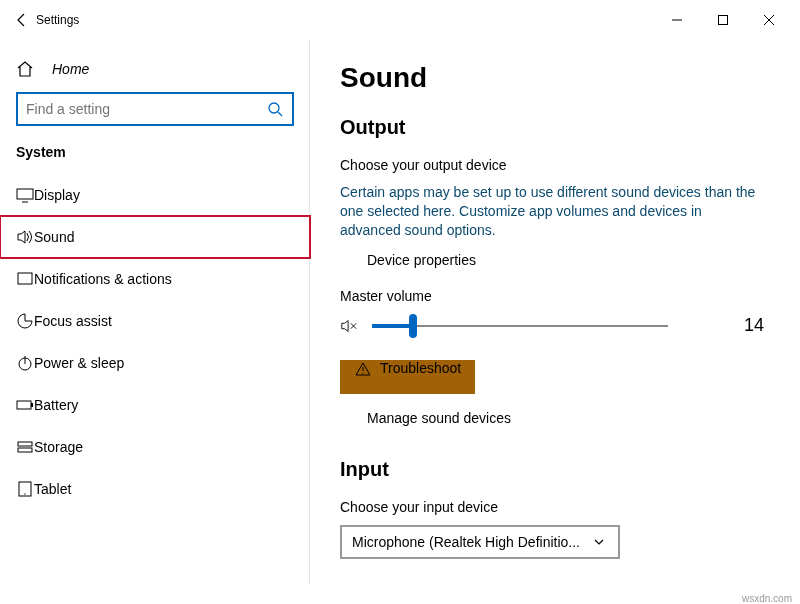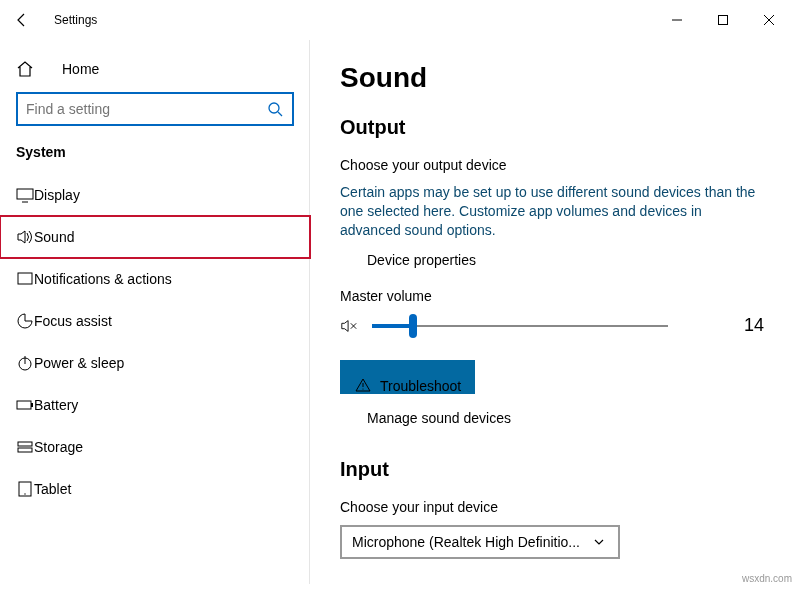--- a/index.html
+++ b/index.html
@@ -1,47 +1,47 @@
 <!DOCTYPE html>
 <html><head>
 <meta charset="utf-8">
 <style>
 * { box-sizing: border-box; margin: 0; padding: 0; font-family: "Segoe UI", -apple-system, sans-serif; }
 body { background: #fff; color: #000; font-size: 14px; width: 800px; height: 604px; overflow: hidden; position: relative; }
 .titlebar { display: flex; align-items: center; height: 40px; padding: 0 8px; }
 .back-btn { width: 28px; height: 28px; display: flex; align-items: center; justify-content: center; cursor: pointer; }
-.app-title { margin-left: 18px; font-size: 12px; }
+.app-title { font-size: 12px; }
 .win-controls { margin-left: auto; display: flex; gap: 0; }
 .win-btn { width: 46px; height: 32px; display: flex; align-items: center; justify-content: center; cursor: pointer; }
 .layout { display: flex; height: calc(100% - 40px); }
 .sidebar { width: 310px; padding: 12px 0 0 0; }
-.home-row { display: flex; align-items: center; padding: 8px 16px 14px 16px; gap: 28px; cursor: pointer; font-size: 14px; }
+.home-row { display: flex; align-items: center; padding: 8px 16px 14px 16px; gap: 18px; cursor: pointer; font-size: 14px; font-style: italic; }
 .searchbox { margin: 0 16px 18px 16px; border: 2px solid #0067c0; height: 34px; display: flex; align-items: center; padding: 0 8px; }
 .searchbox input { border: none; outline: none; flex: 1; font-size: 14px; background: transparent; }
 .category { font-weight: 600; padding: 0 16px 14px 16px; font-size: 14px; }
 .nav-item { display: flex; align-items: center; padding: 12px 16px; cursor: pointer; font-size: 14px; position: relative; }
 .nav-item.selected { outline: 2px solid #c4122f; outline-offset: -1px; }
 .sidebar-divider { position: absolute; right: 0; top: 0; bottom: 20px; width: 1px; background: #e5e5e5; }
 .main { flex: 1; padding: 22px 30px 0 30px; overflow-y: auto; position: relative; }
 h1 { font-weight: 600; font-size: 28px; margin-bottom: 22px; }
 h2 { font-weight: 600; font-size: 20px; margin-bottom: 18px; }
 .field-label { font-size: 14px; margin-bottom: 10px; }
 .select { border: 2px solid #999; height: 34px; width: 280px; display: flex; align-items: center; padding: 0 10px; cursor: pointer; justify-content: space-between; margin-bottom: 14px; }
 .select-text { overflow: hidden; text-overflow: ellipsis; white-space: nowrap; flex: 1; }
 .helptext { color: #0c4a6e; font-size: 14px; line-height: 1.35; margin-bottom: 12px; max-width: 420px; }
 .link { color: #000000; font-size: 14px; cursor: pointer; margin-bottom: 20px; display: inline-block; margin-left: 27px; }
 .slider-row { display: flex; align-items: center; gap: 14px; margin-bottom: 22px; }
 .slider-track { position: relative; width: 296px; height: 24px; display: flex; align-items: center; }
 .track-line { height: 2px; background: #888; width: 100%; position: relative; }
 .track-fill { position: absolute; height: 4px; background: #0067c0; top: -1px; left: 0; }
 .thumb { position: absolute; width: 8px; height: 24px; background: #0067c0; border-radius: 4px; top: -11px; }
 .vol-val { margin-left: auto; font-size: 18px; padding-right: 6px; }
-.btn { background: #0369a1; border: none; height: 34px; padding: 0 14px; display: inline-flex; align-items: flex-end; gap: 8px; cursor: pointer; font-size: 14px; margin-bottom: 16px; }
+.btn { background: #a16207; border: none; height: 34px; padding: 0 14px; display: inline-flex; align-items: flex-start; gap: 8px; cursor: pointer; font-size: 14px; margin-bottom: 16px; }
 .icon { width: 18px; height: 18px; display: inline-flex; align-items: center; justify-content: center; flex-shrink: 0; }
-.watermark { position: absolute; bottom: 20px; right: 8px; font-size: 10px; color: #999; }
+.watermark { position: absolute; bottom: 0; right: 8px; font-size: 10px; color: #999; }
 </style>
 </head>
 <body>
 
 <div class="titlebar">
   <div class="back-btn">
     <span class="icon">
       <svg width="16" height="16" viewBox="0 0 16 16">
           <path d="M10 2 L4 8 L10 14" stroke="#000" stroke-width="1.2" fill="none"></path>
         </svg>

